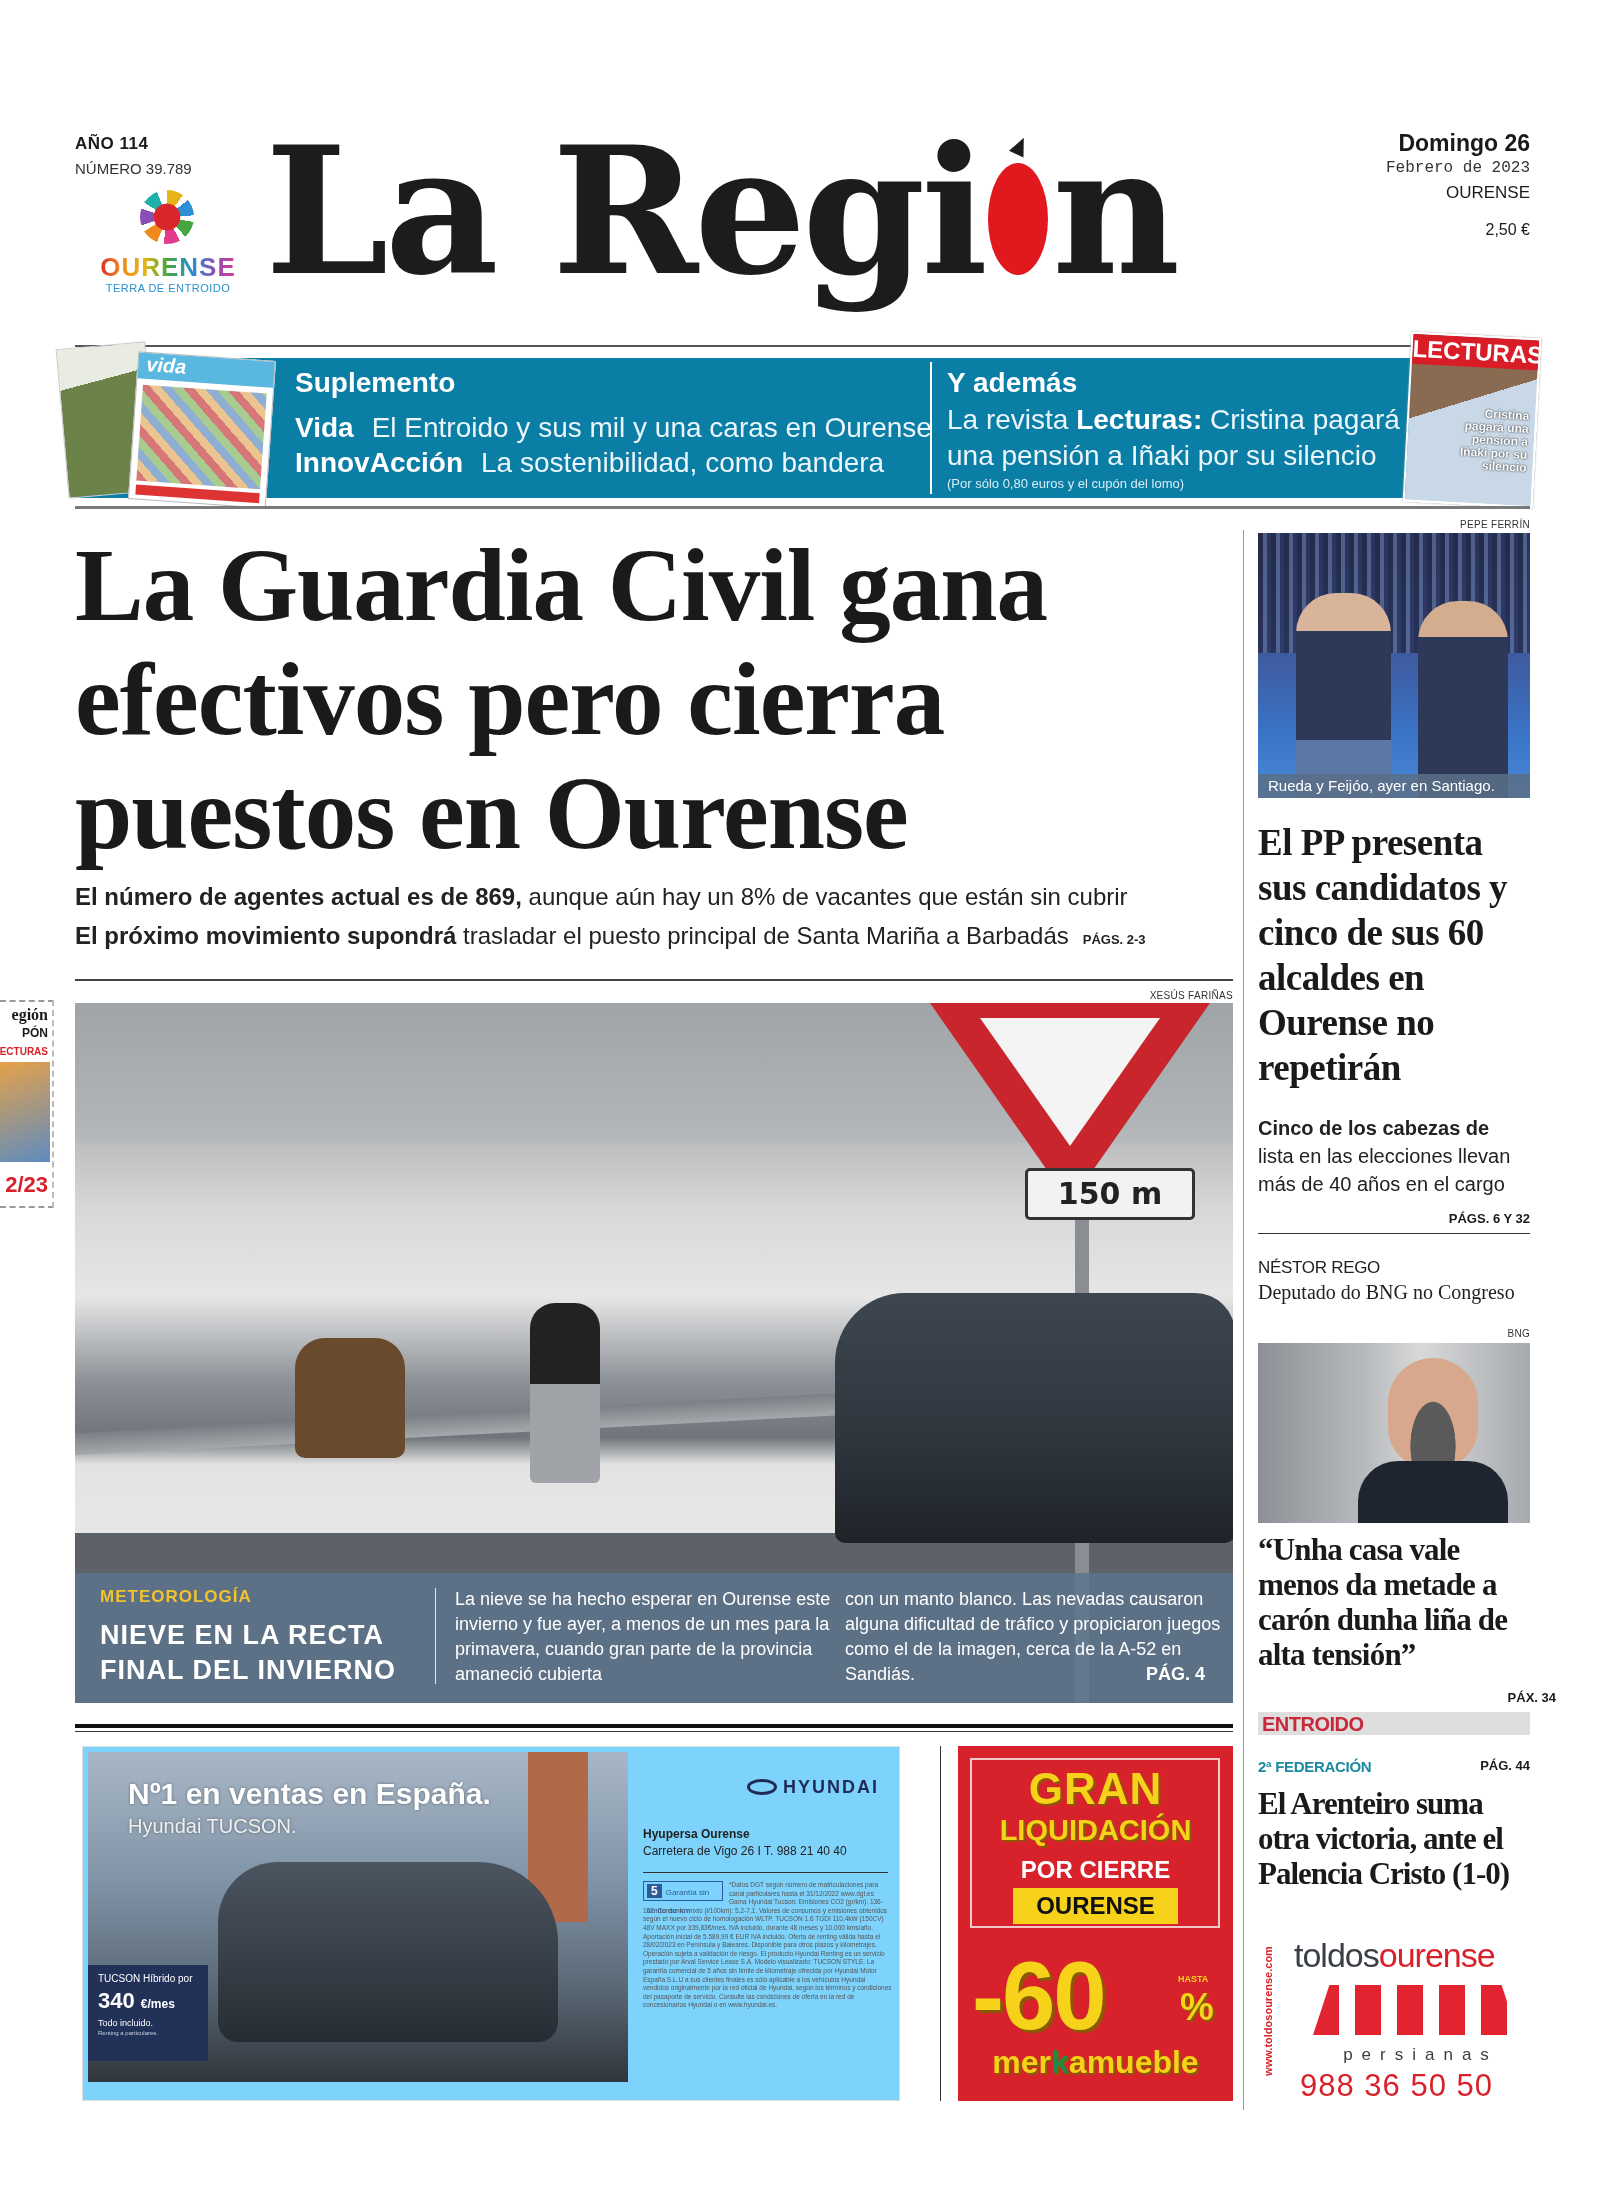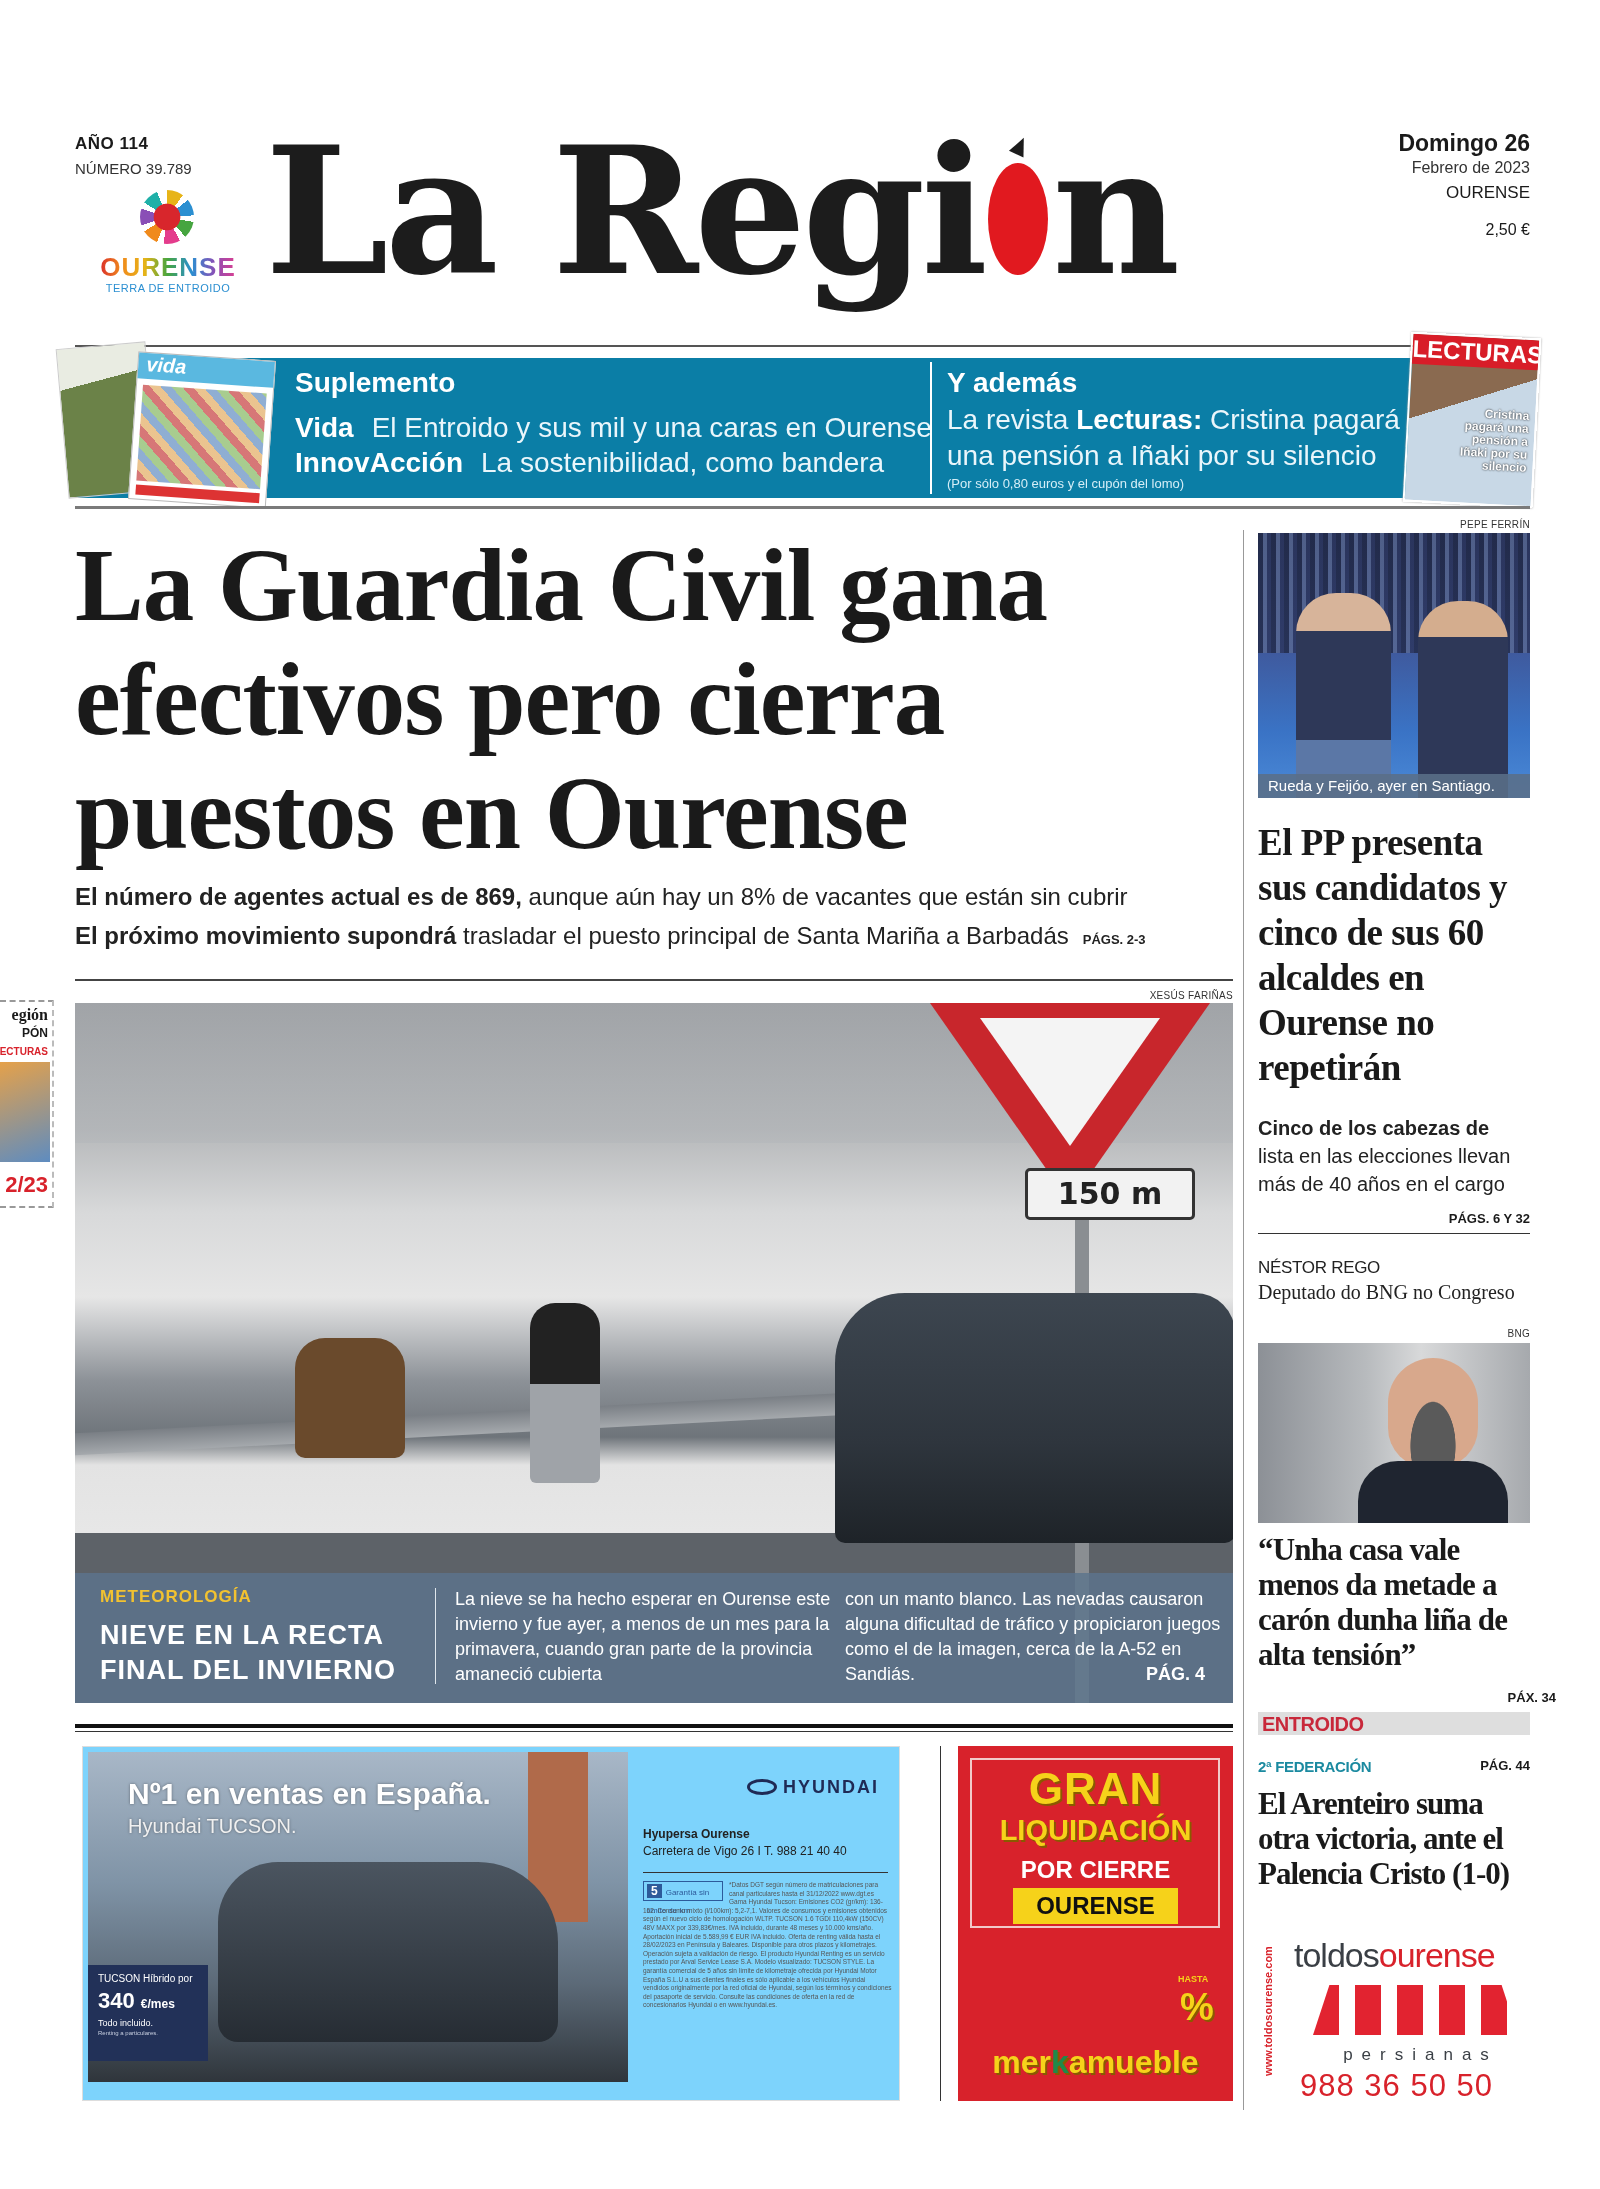--- a/index.html
+++ b/index.html
@@ -19,21 +19,21 @@
   .ourense-word { position: absolute; left: 0; top: 62px; width: 140px; text-align: center; font-weight: bold; font-size: 26px; letter-spacing: 1px;
     background: linear-gradient(90deg, #d8262c, #f08a1c, #e7b418, #46a540, #2b8fd1, #8a4fb6, #e43c8c); -webkit-background-clip: text; background-clip: text; color: transparent; }
   .ourense-sub { position: absolute; left: 0; top: 92px; width: 140px; text-align: center; font-size: 11px; color: #2b8fd1; letter-spacing: 0.5px; }
 
   .brand { left: 265px; top: 112px; width: 1100px; height: 200px; font-family: "DejaVu Serif", "Liberation Serif", serif; font-weight: bold; font-size: 176px; line-height: 200px; letter-spacing: -4px; color: #1c1c1c; white-space: nowrap; }
   .brand .o-dot { display: inline-block; width: 60px; height: 112px; border-radius: 50%; background: #e1191f; vertical-align: -2px; margin: 0 4px; position: relative; }
   .brand .o-dot::before { content: ""; position: absolute; left: 24px; top: -26px; width: 0; height: 0; border-left: 8px solid transparent; border-right: 8px solid transparent; border-bottom: 18px solid #1c1c1c; transform: rotate(25deg); }
 
   .mh-right { left: 1350px; top: 130px; width: 180px; text-align: right; }
   .mh-day { font-weight: bold; font-size: 23px; }
-  .mh-month { font-size: 16px; color: #333; margin-top: 2px; }
+  .mh-month { font-size: 16px; color: #333; margin-top: 2px; font-family: Liberation Mono, monospace; }
   .mh-city { font-size: 17px; margin-top: 6px; }
   .mh-price { font-size: 16px; margin-top: 18px; }
 
   
   .rule-top { left: 75px; top: 345px; width: 1455px; height: 2px; background: #555; }
   .banner { left: 75px; top: 358px; width: 1455px; height: 140px; background: #0b7ea6; }
   .banner-divider { left: 930px; top: 362px; width: 2px; height: 132px; background: #fff; }
   .banner-rule-bottom { left: 75px; top: 506px; width: 1455px; height: 3px; background: #7a7a7a; }
   .sup-thumb1 { left: 62px; top: 345px; width: 90px; height: 150px; background: linear-gradient(170deg, #e9ece2 0 25%, #6b8248 25% 100%); transform: rotate(-5deg); border: 1px solid #ccc; }
   .sup-thumb2 { left: 133px; top: 356px; width: 138px; height: 148px; background: #fff; border: 1px solid #bbb; transform: rotate(4deg); }
@@ -291,20 +291,21 @@
 </div>
 
 <div class="abs ad-vrule"></div>
 
 <div class="abs merka-ad">
   <div class="merka-frame"></div>
   <div class="merka-gran">GRAN</div>
   <div class="merka-liq">LIQUIDACIÓN</div>
   <div class="merka-por">POR CIERRE</div>
   <div class="merka-city">OURENSE</div>
+  <div class="merka-pct">-60</div>
   <div class="merka-hasta">HASTA</div>
   <div class="merka-sym">%</div>
   <div class="merka-brand"><span>mer</span><span class="k">k</span><span>amueble</span></div>
 </div>
 
 <div class="abs credit credit-pepe">PEPE FERRÍN</div>
 <div class="abs pp-photo">
   <div class="crowd"></div>
   <div class="man1"></div>
   <div class="man2"></div>

